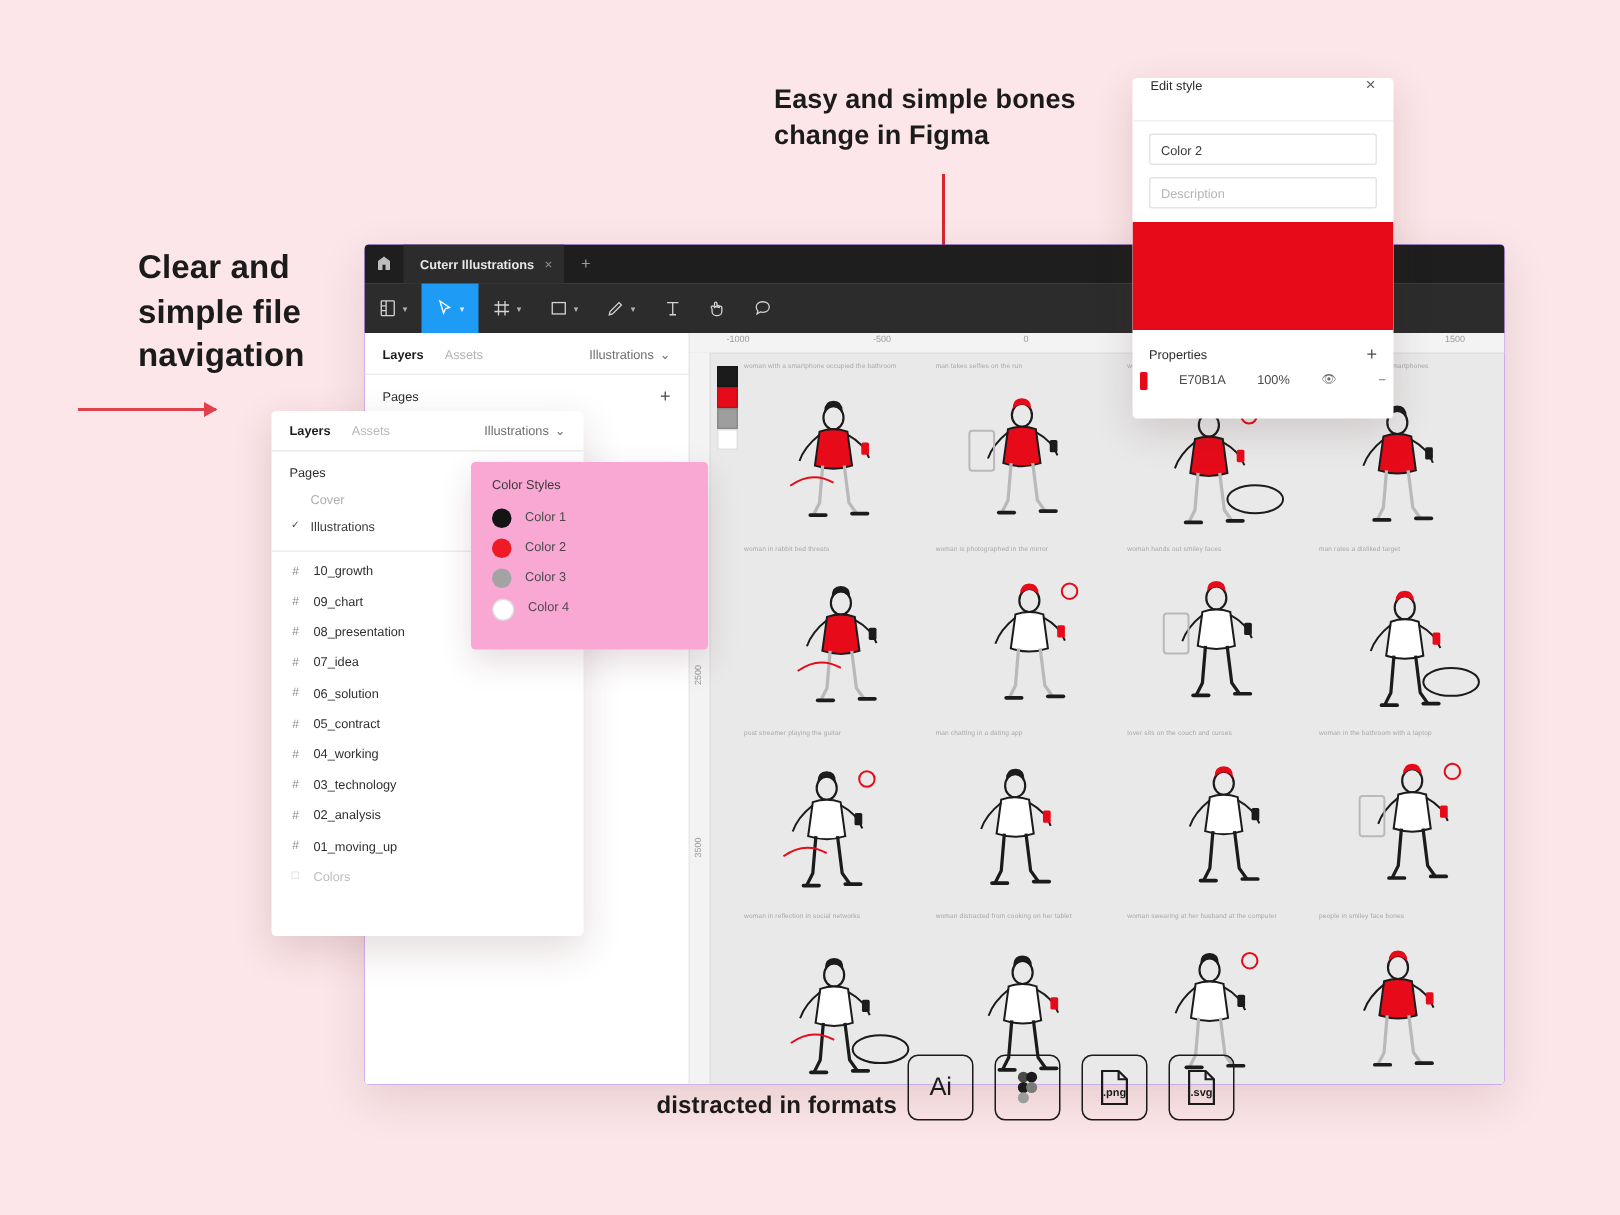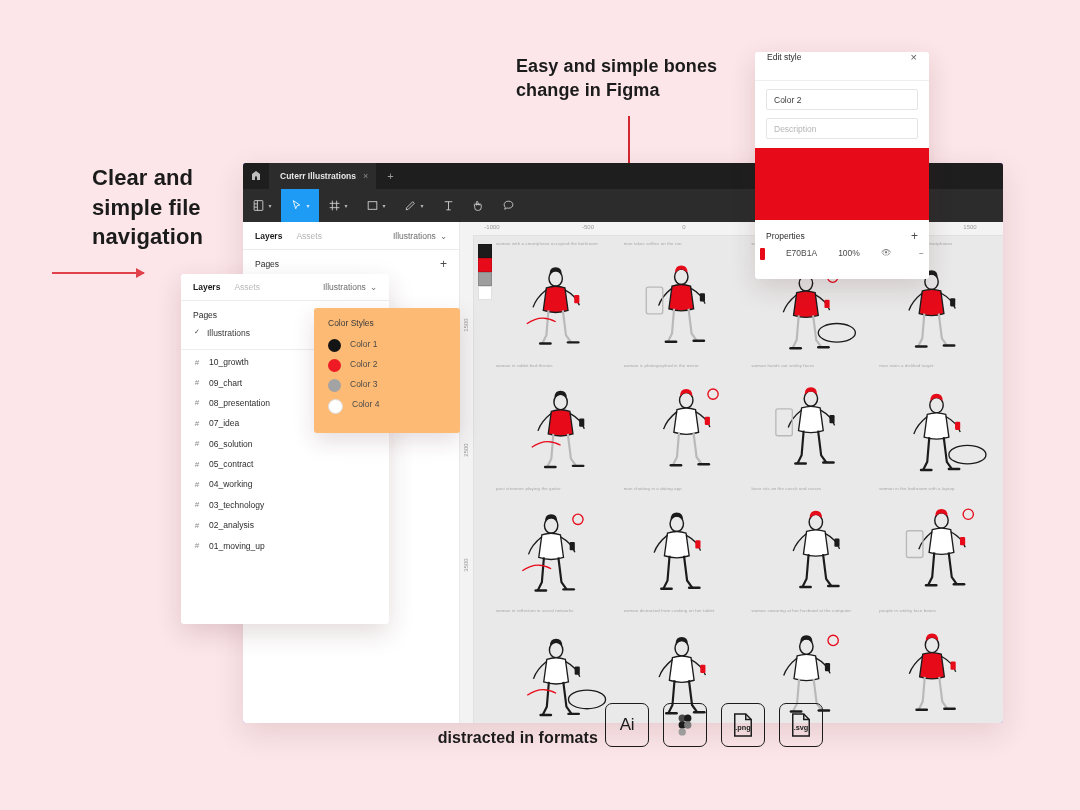--- a/index.html
+++ b/index.html
@@ -84,22 +84,22 @@
   .page-row.cur{color:#3a3a3a;}
   .page-row .chk{position:absolute;left:13px;top:4px;color:#4a4a4a;font-size:7px;}
   .divider{height:1px;background:#ededed;margin:7px 0 2px;}
   .lrow{display:flex;align-items:center;gap:8px;padding:5.2px 12px;color:#2e2e2e;}
   .lrow .ic{color:#8d8d8d;font-size:8px;width:8px;text-align:center;}
   .lrow.dim{color:#bdbdbd;}
   .lrow.dim .ic{color:#cfcfcf;}
 
   
   #color-styles{
-    position:absolute;left:314px;top:308px;width:146px;height:115px;
-    background:#fdba74;border-radius:3px;box-shadow:0 8px 22px rgba(80,30,40,.15);
+    position:absolute;left:314px;top:308px;width:158px;height:115px;
+    background:#f9a8d4;border-radius:3px;box-shadow:0 8px 22px rgba(80,30,40,.15);
     padding:10px 0 0;font-size:8.5px;
   }
   #color-styles .title{padding:0 14px 7px;color:#3a3a3a;}
   .crow{display:flex;gap:9px;padding:3.5px 14px;color:#4a4a4a;}
   .dot{width:13px;height:13px;border-radius:50%;flex:0 0 13px;}
 
   
   #edit-style{
     position:absolute;left:755px;top:52px;width:174px;height:227px;
     background:#fff;border-radius:3px;box-shadow:0 9px 26px rgba(80,30,40,.16);
@@ -537,20 +537,21 @@
   <div class="hdr">
     <span class="t1">Layers</span>
     <span class="t2">Assets</span>
     <span class="pg">
       <span>Illustrations</span>
       <span>⌄</span>
     </span>
   </div>
   <div class="sec">Pages</div>
   <div id="fl-pages">
+      <div class="page-row"><span>Cover</span></div>
       <div class="page-row cur"><span class="chk">✓</span><span>Illustrations</span></div>
     </div>
   <div class="divider"></div>
   <div id="fl-layers">
       <div class="lrow">
         <span class="ic">#</span>
         <span>10_growth</span>
       </div>
       <div class="lrow">
         <span class="ic">#</span>
@@ -580,20 +581,24 @@
         <span class="ic">#</span>
         <span>03_technology</span>
       </div>
       <div class="lrow">
         <span class="ic">#</span>
         <span>02_analysis</span>
       </div>
       <div class="lrow">
         <span class="ic">#</span>
         <span>01_moving_up</span>
+      </div>
+      <div class="lrow dim">
+        <span class="ic">□</span>
+        <span>Colors</span>
       </div>
     </div>
 </div>
 
 <div id="color-styles">
   <div class="title">Color Styles</div>
   <div id="cs-list">
       <div class="crow">
         <span class="dot" style="background: rgb(20, 20, 20);"></span>
         <span>Color 1</span>

